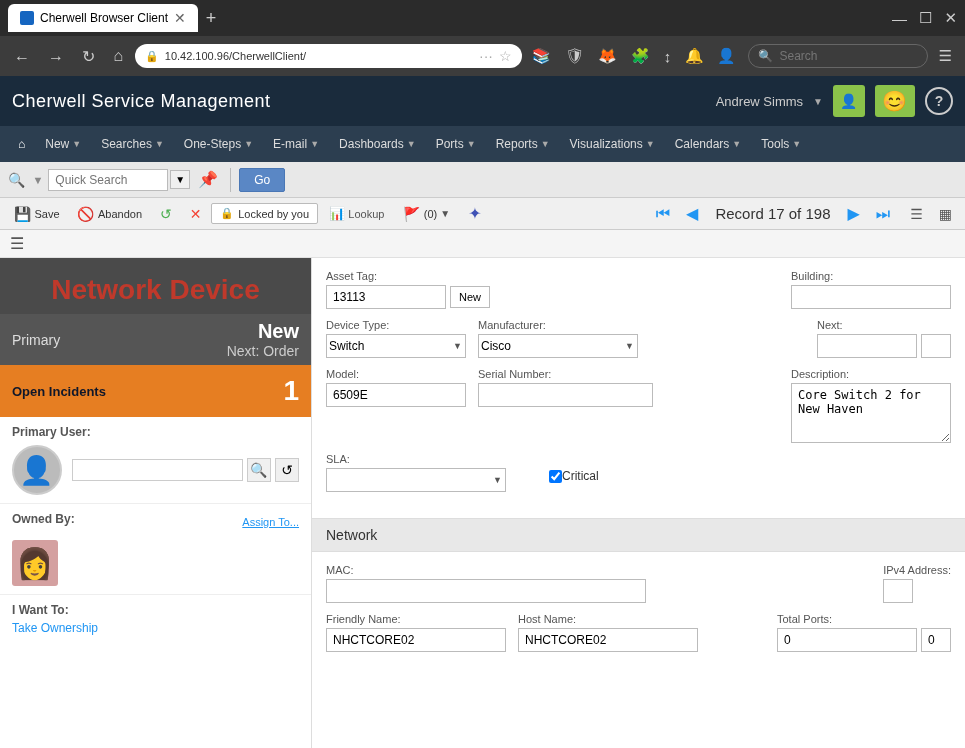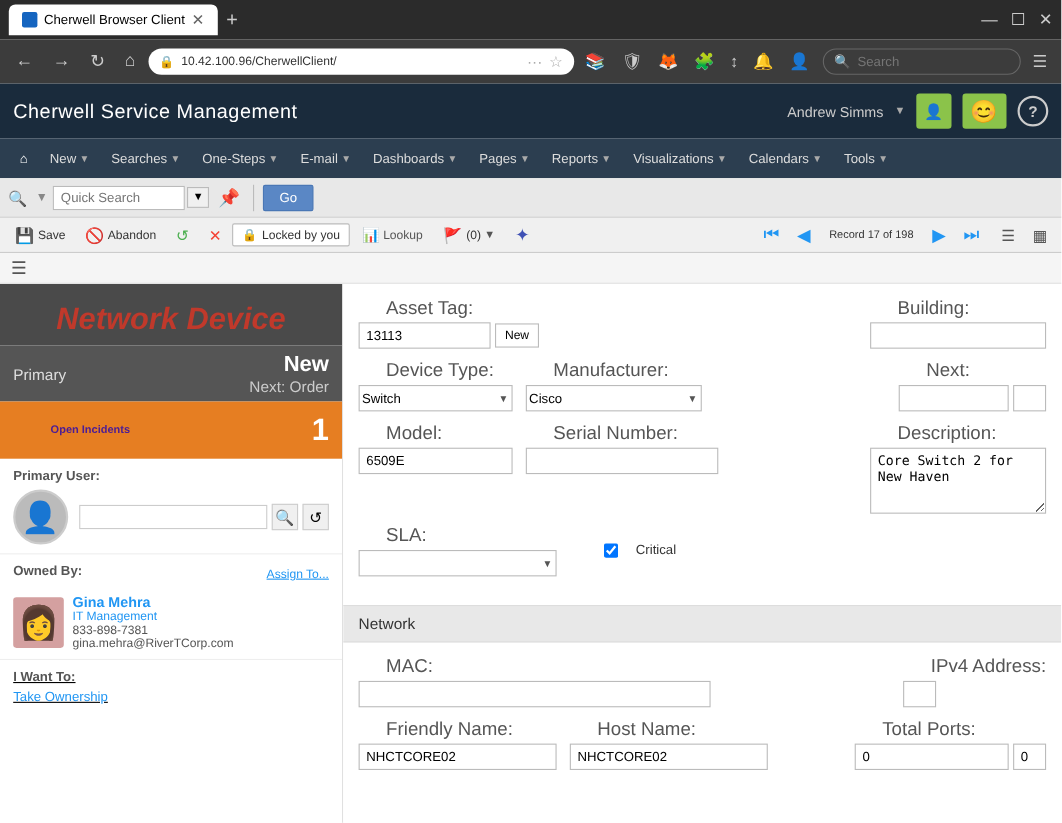--- a/index.html
+++ b/index.html
@@ -46,42 +46,42 @@
     .record-toolbar { background: #f0f0f0; border-bottom: 1px solid #ccc; height: 32px; display: flex; align-items: center; padding: 0 6px; gap: 2px; }
     .rec-btn { display: flex; align-items: center; gap: 3px; padding: 3px 7px; font-size: 11px; cursor: pointer; color: #333; border: 1px solid transparent; border-radius: 2px; }
     .rec-btn .icon { font-size: 14px; }
     .rec-btn.save .icon { color: #2196F3; }
     .rec-btn.abandon .icon { color: #9C27B0; }
     .rec-btn.delete .icon { color: #f44336; }
     .lock-badge { display: flex; align-items: center; gap: 4px; padding: 3px 8px; font-size: 11px; color: #333; border: 1px solid #bbb; background: #fff; border-radius: 2px; }
     .lock-badge .lock-icon { color: #2196F3; }
     .rec-nav { display: flex; align-items: center; gap: 2px; margin-left: auto; }
     .rec-nav-btn { padding: 3px 6px; cursor: pointer; color: #2196F3; font-size: 16px; border: 1px solid transparent; border-radius: 2px; }
-    .record-count { font-size: 10px; color: #333; padding: 0 8px; }
+    .record-count { font-size: 15px; color: #333; padding: 0 8px; }
     .view-btns { display: flex; gap: 2px; margin-left: 4px; }
     .view-btn { padding: 3px 6px; cursor: pointer; color: #555; font-size: 14px; border: 1px solid transparent; border-radius: 2px; }
 
     
     .hamburger-row { background: #f5f5f5; border-bottom: 1px solid #e0e0e0; height: 28px; display: flex; align-items: center; padding: 0 10px; }
     .hamburger-icon { font-size: 16px; color: #555; cursor: pointer; }
 
     
     .content-area { display: flex; height: calc(748px - 36px - 40px - 50px - 36px - 32px - 28px - 18px); overflow: hidden; }
 
     
     .left-panel { width: 312px; min-width: 312px; background: #fff; border-right: 1px solid #ddd; overflow-y: auto; }
     .left-header { background: #4a4a4a; padding: 16px 12px 8px; text-align: center; }
-    .left-title { color: #c0392b; font-size: 28px; font-weight: bold; font-style: italic; }
+    .left-title { color: #c0392b; font-size: 28px; font-weight: bold; }
     .status-bar { background: #555; display: flex; align-items: center; justify-content: space-between; padding: 6px 12px; }
     .status-label { color: #ddd; font-size: 14px; }
     .status-value { color: #fff; font-size: 20px; font-weight: bold; }
     .next-text { color: #ccc; font-size: 14px; text-align: right; }
 
     .incidents-bar { background: #e67e22; display: flex; align-items: center; justify-content: space-between; padding: 10px 12px; cursor: pointer; }
-    .incidents-label { color: #4c1d95; font-size: 10px; font-weight: bold; margin-left: 34px; }
+    .incidents-label { color: #0f172a; font-size: 13px; font-weight: bold; }
     .incidents-count { color: #fff; font-size: 28px; font-weight: bold; }
 
     .primary-user-section { padding: 8px 12px; border-bottom: 1px solid #eee; }
     .section-label { color: #555; font-size: 12px; font-weight: bold; margin-bottom: 6px; }
     .user-input-row { display: flex; align-items: center; gap: 4px; }
     .user-input { flex: 1; border: 1px solid #ccc; padding: 4px 6px; font-size: 11px; }
     .user-icon-btn { width: 24px; height: 24px; background: #f0f0f0; border: 1px solid #ccc; cursor: pointer; display: flex; align-items: center; justify-content: center; font-size: 14px; }
     .user-avatar-area { display: flex; align-items: center; gap: 10px; margin-top: 4px; }
     .person-avatar { width: 50px; height: 50px; border-radius: 50%; background: #bbb; display: flex; align-items: center; justify-content: center; font-size: 28px; color: #888; border: 2px solid #ccc; }
 
@@ -89,40 +89,40 @@
     .owned-by-header { display: flex; align-items: center; justify-content: space-between; margin-bottom: 8px; }
     .assign-link { color: #2196F3; font-size: 11px; cursor: pointer; }
     .owner-info { display: flex; align-items: center; gap: 8px; }
     .owner-avatar { width: 46px; height: 46px; border-radius: 3px; overflow: hidden; background: #d4a0a0; display: flex; align-items: center; justify-content: center; }
     .owner-details { flex: 1; }
     .owner-name { color: #2196F3; font-size: 13px; font-weight: bold; cursor: pointer; }
     .owner-dept { color: #2196F3; font-size: 11px; cursor: pointer; }
     .owner-phone { color: #555; font-size: 11px; }
     .owner-email { color: #555; font-size: 11px; }
 
-    .i-want-section { padding: 8px 12px; text-decoration: underline; }
+    .i-want-section { padding: 8px 12px; }
     .i-want-label { color: #555; font-size: 12px; font-weight: bold; margin-bottom: 4px; }
     .i-want-link { color: #2196F3; font-size: 12px; cursor: pointer; text-decoration: none; }
 
     
     .right-panel { flex: 1; overflow-y: auto; overflow-x: hidden; background: #fff; }
 
     .section-header { background: #e8e8e8; padding: 8px 14px; font-size: 14px; color: #333; font-weight: 500; border-bottom: 1px solid #ddd; border-top: 1px solid #ddd; }
 
     .form-content { padding: 12px 14px; }
     .form-row { display: flex; align-items: flex-start; gap: 12px; margin-bottom: 10px; }
     .form-group { display: flex; flex-direction: column; gap: 3px; }
-    .form-label { font-size: 17px; color: #555; margin-left: 25px; }
+    .form-label { font-size: 11px; color: #555; }
     .form-input { border: 1px solid #bbb; padding: 4px 6px; font-size: 12px; background: #fff; }
     .form-select { border: 1px solid #bbb; padding: 4px 2px; font-size: 12px; background: #fff; cursor: pointer; appearance: none; }
     .select-wrapper { position: relative; display: flex; align-items: center; }
     .select-wrapper select { padding-right: 20px; }
     .select-arrow { position: absolute; right: 4px; font-size: 9px; color: #555; pointer-events: none; }
     .new-badge { background: #fff; border: 1px solid #bbb; padding: 4px 8px; font-size: 11px; cursor: pointer; margin-left: 2px; }
-    .checkbox-row { display: flex; align-items: center; gap: 16px; margin-top: 2px; padding-left: 31px; }
+    .checkbox-row { display: flex; align-items: center; gap: 0; margin-top: 2px; padding-left: 31px; }
     .checkbox-row input[type=checkbox] { cursor: pointer; }
     .checkbox-row label { font-size: 12px; color: #333; }
     .form-textarea { border: 1px solid #bbb; padding: 4px 6px; font-size: 12px; background: #fff; resize: vertical; }
 
     .network-section { margin-top: 4px; }
 
     
     .right-panel::-webkit-scrollbar { width: 12px; }
     .right-panel::-webkit-scrollbar-track { background: #f5f5f5; }
     .right-panel::-webkit-scrollbar-thumb { background: #bbb; border-radius: 2px; }
@@ -206,21 +206,21 @@
   </span>
   <span class="nav-item">
     <span>E-mail</span>
     <span class="nav-arrow">▼</span>
   </span>
   <span class="nav-item">
     <span>Dashboards</span>
     <span class="nav-arrow">▼</span>
   </span>
   <span class="nav-item">
-    <span>Pages</span>
+    <span>Ports</span>
     <span class="nav-arrow">▼</span>
   </span>
   <span class="nav-item">
     <span>Reports</span>
     <span class="nav-arrow">▼</span>
   </span>
   <span class="nav-item">
     <span>Visualizations</span>
     <span class="nav-arrow">▼</span>
   </span>
@@ -328,26 +328,20 @@
     </div>
     <div class="owned-by-section">
       <div class="owned-by-header">
         <span class="section-label">Owned By:</span>
         <a class="assign-link" href="#">Assign To...</a>
       </div>
       <div class="owner-info">
         <div class="owner-avatar">
           <span style="font-size:30px;">👩</span>
         </div>
-        <div class="owner-details">
-          <div class="owner-name">Gina Mehra</div>
-          <div class="owner-dept">IT Management</div>
-          <div class="owner-phone">833-898-7381</div>
-          <div class="owner-email">gina.mehra@RiverTCorp.com</div>
-        </div>
       </div>
     </div>
     <div class="i-want-section">
       <div class="i-want-label">I Want To:</div>
       <a class="i-want-link" href="#">Take Ownership</a>
     </div>
   </div>
 
   <div class="right-panel">
 

